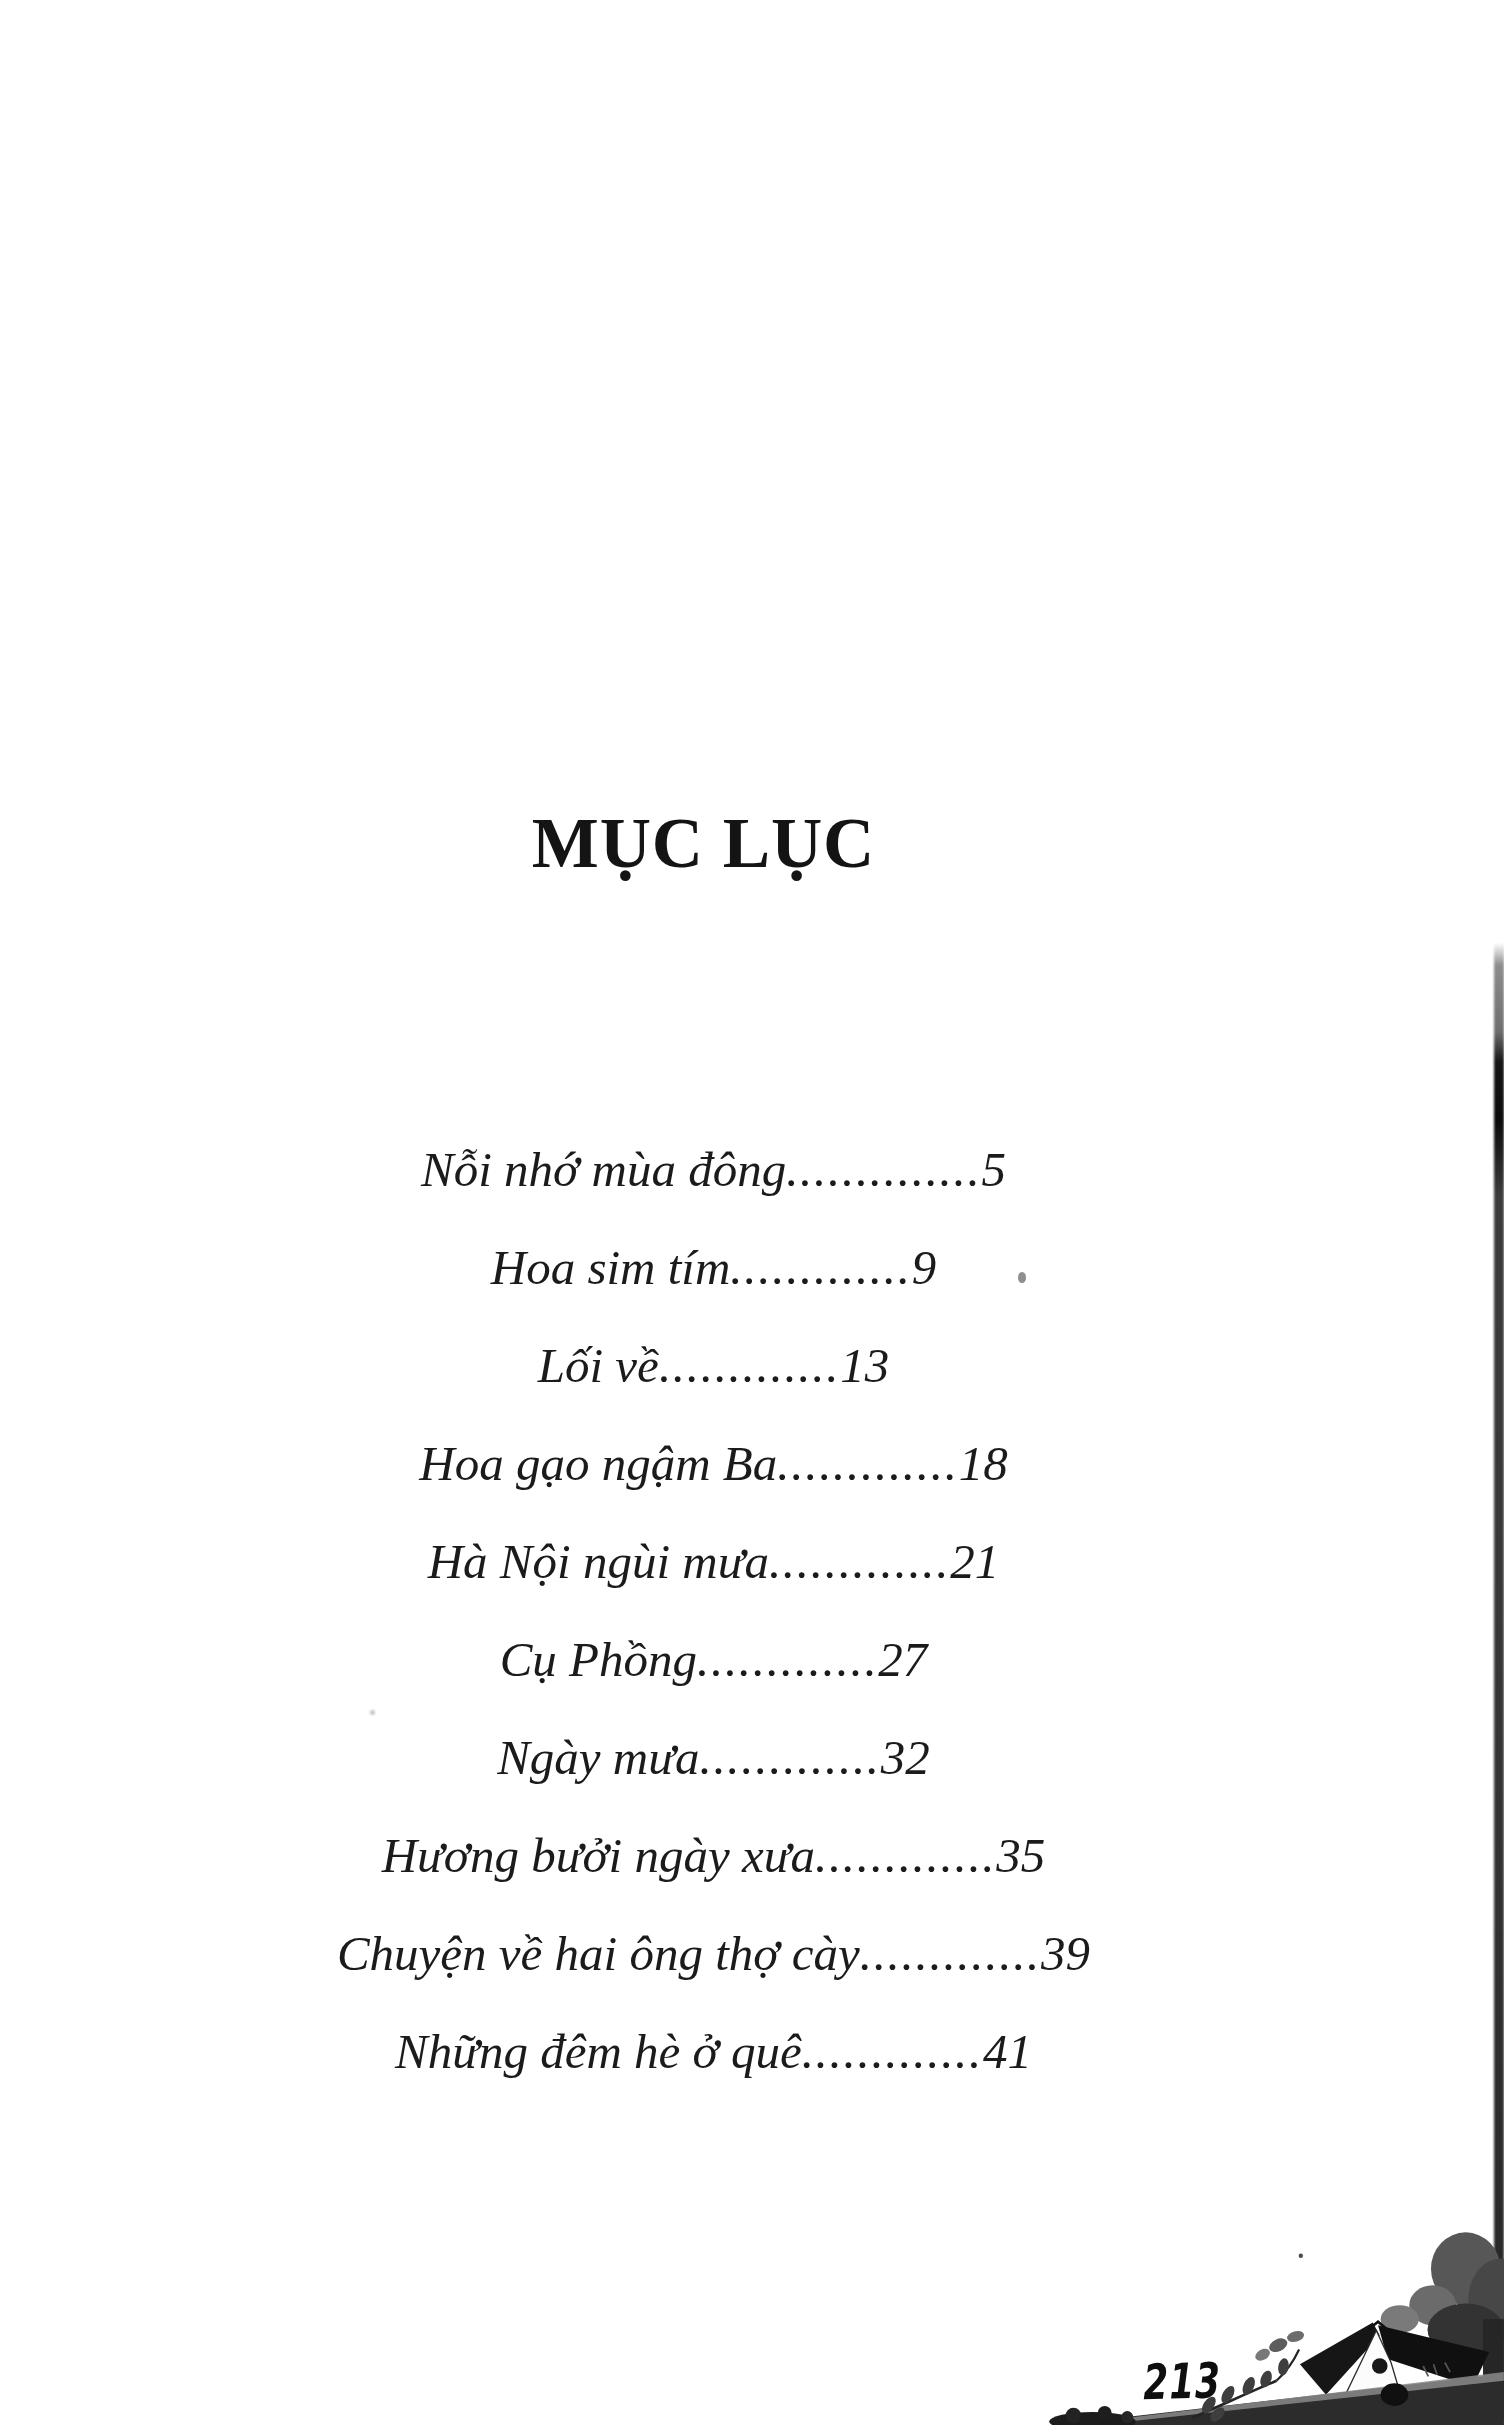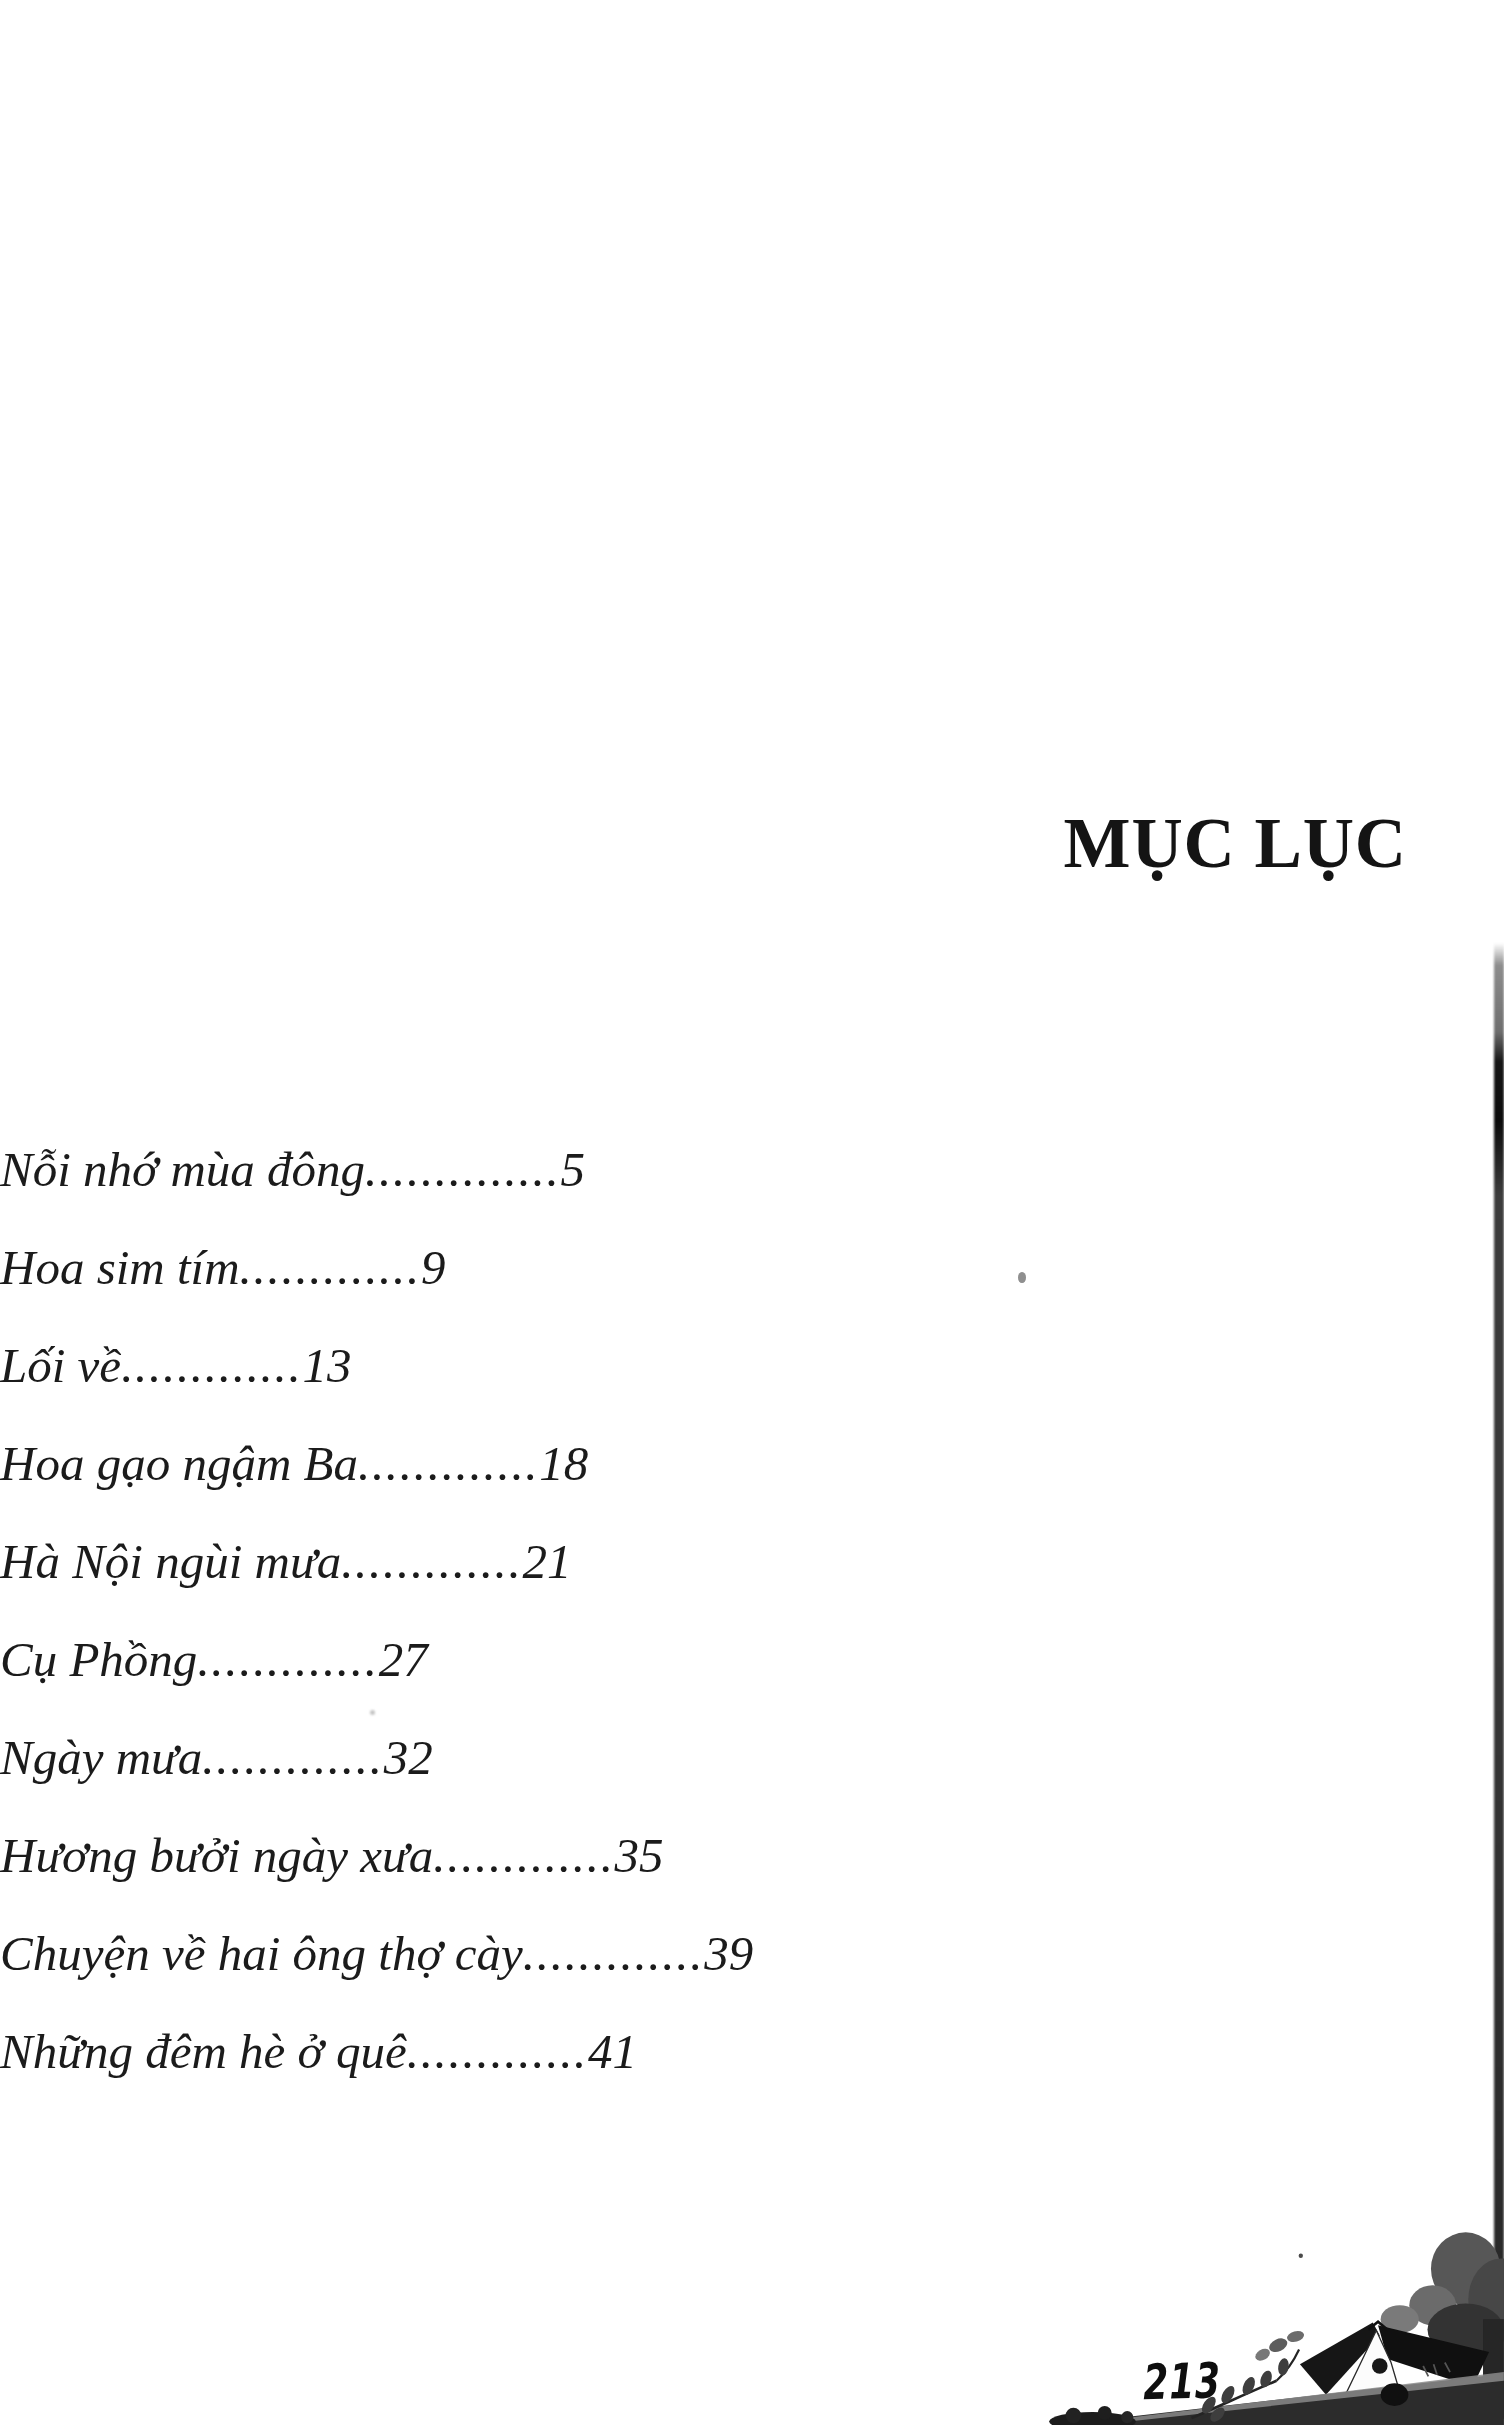--- a/index.html
+++ b/index.html
@@ -6,31 +6,31 @@
   body {
     width:1505px; height:2426px;
     background:#ffffff;
     position:relative;
     overflow:hidden;
     font-family:"Liberation Serif","DejaVu Serif",serif;
   }
 
   .page-title {
     position:absolute; top:803px; left:0; width:1407px;
-    text-align:right;
+    text-align:center;
     font-weight:700; font-size:71px; letter-spacing:0.9px;
     color:#141414;
   }
 
   .toc {
     position:absolute; top:1121px; left:0; width:1427px;
   }
   .toc-row {
     height:98px; line-height:98px;
-    white-space:nowrap;
+    text-align:center; white-space:nowrap;
     font-style:italic; font-size:49px; color:#1b1b1b;
   }
   .toc-row .dots { letter-spacing:1.7px; }
 
   .page-number {
     position:absolute; left:1143px; top:2354px;
     font-family:"DejaVu Sans",sans-serif;
     font-weight:bold; font-style:italic;
     font-size:40px; letter-spacing:0.9px; color:#0e0e0e;
     transform:scaleY(1.22) scaleX(0.9) rotate(-1deg);

